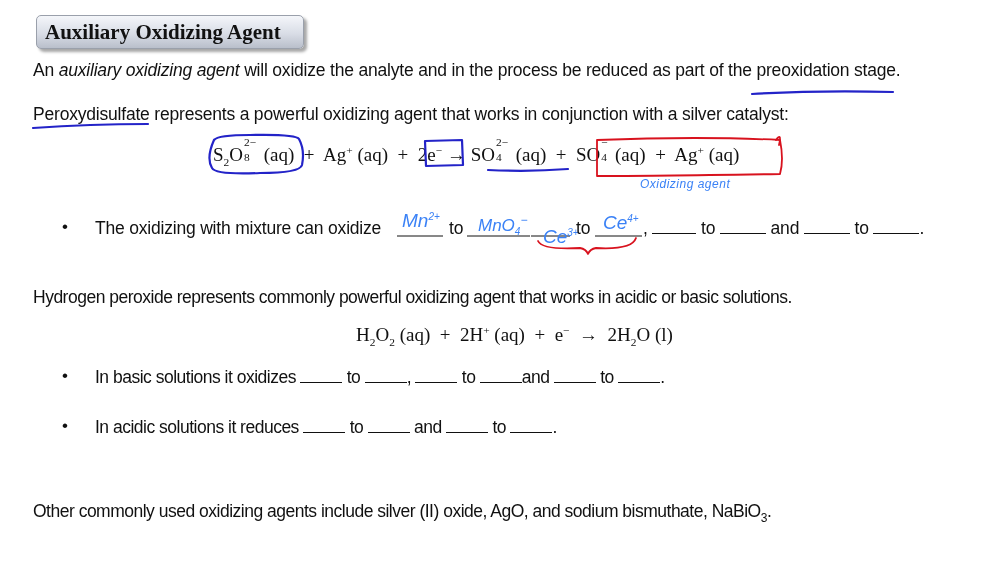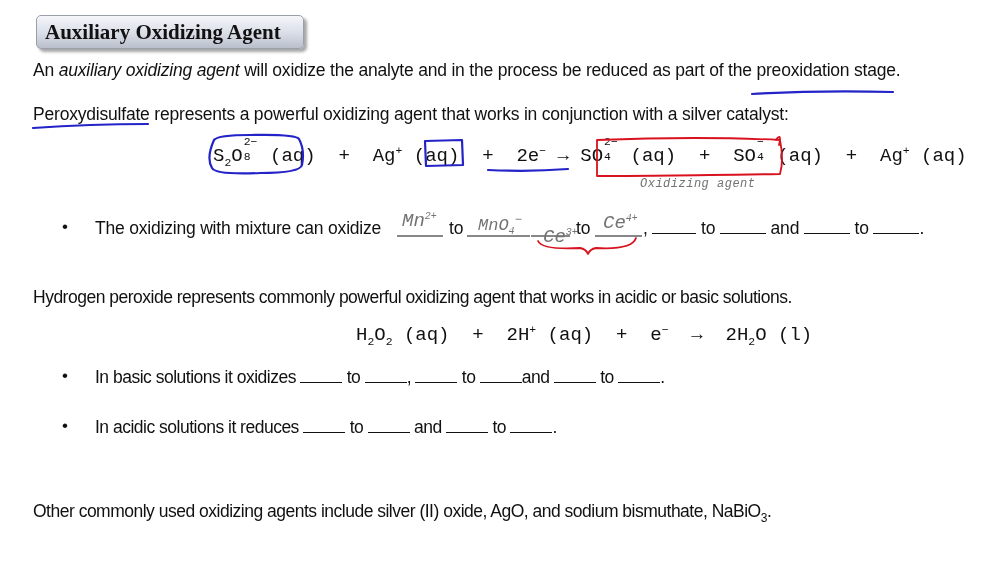--- a/index.html
+++ b/index.html
@@ -13,27 +13,27 @@
       background: linear-gradient(180deg, #f4f6fa 0%, #d9dde6 55%, #b9bfcb 100%);
       border: 1px solid #9aa0ab; border-radius: 5px;
       box-shadow: 3px 3px 3px rgba(0,0,0,0.35);
       box-sizing: border-box;
     }
     .title-text {
       left: 8px; top: 4px; font-family: "Liberation Serif", serif; font-weight: bold;
       font-size: 21px; color: #111; white-space: nowrap;
     }
     .para { font-size: 17.5px; white-space: nowrap; letter-spacing: -0.2px; }
-    .serif-eq { font-family: Liberation Mono, monospace; font-size: 19px; white-space: nowrap; }
+    .serif-eq { font-family: Liberation Serif, serif; font-size: 19px; white-space: nowrap; }
     sup, sub { font-size: 60%; line-height: 0; }
     .ss { display: inline-block; position: relative; width: 16px; height: 1em; vertical-align: baseline; }
     .ss .up { position: absolute; left: 1px; top: -6px; font-size: 60%; }
     .ss .dn { position: absolute; left: 1px; top: 9px; font-size: 60%; }
     .bullet { font-size: 17px; }
-    .hand { font-family: Liberation Mono, monospace; font-style: italic; color: #737373; white-space: nowrap; }
+    .hand { font-family: Liberation Sans, sans-serif; font-style: italic; color: #3b82f6; white-space: nowrap; }
     .blank { display: inline-block; border-bottom: 1px solid #111; vertical-align: baseline; }
     .ink-blue { stroke: #2323c8; fill: none; stroke-width: 2.2; stroke-linecap: round; stroke-linejoin: round; }
     .ink-red { stroke: #d8121e; fill: none; stroke-width: 1.8; stroke-linecap: round; stroke-linejoin: round; }
   </style>
 </head>
 <body>
 
 <div class="abs title-box">
   <div class="abs title-text">Auxiliary Oxidizing Agent</div>
 </div>

